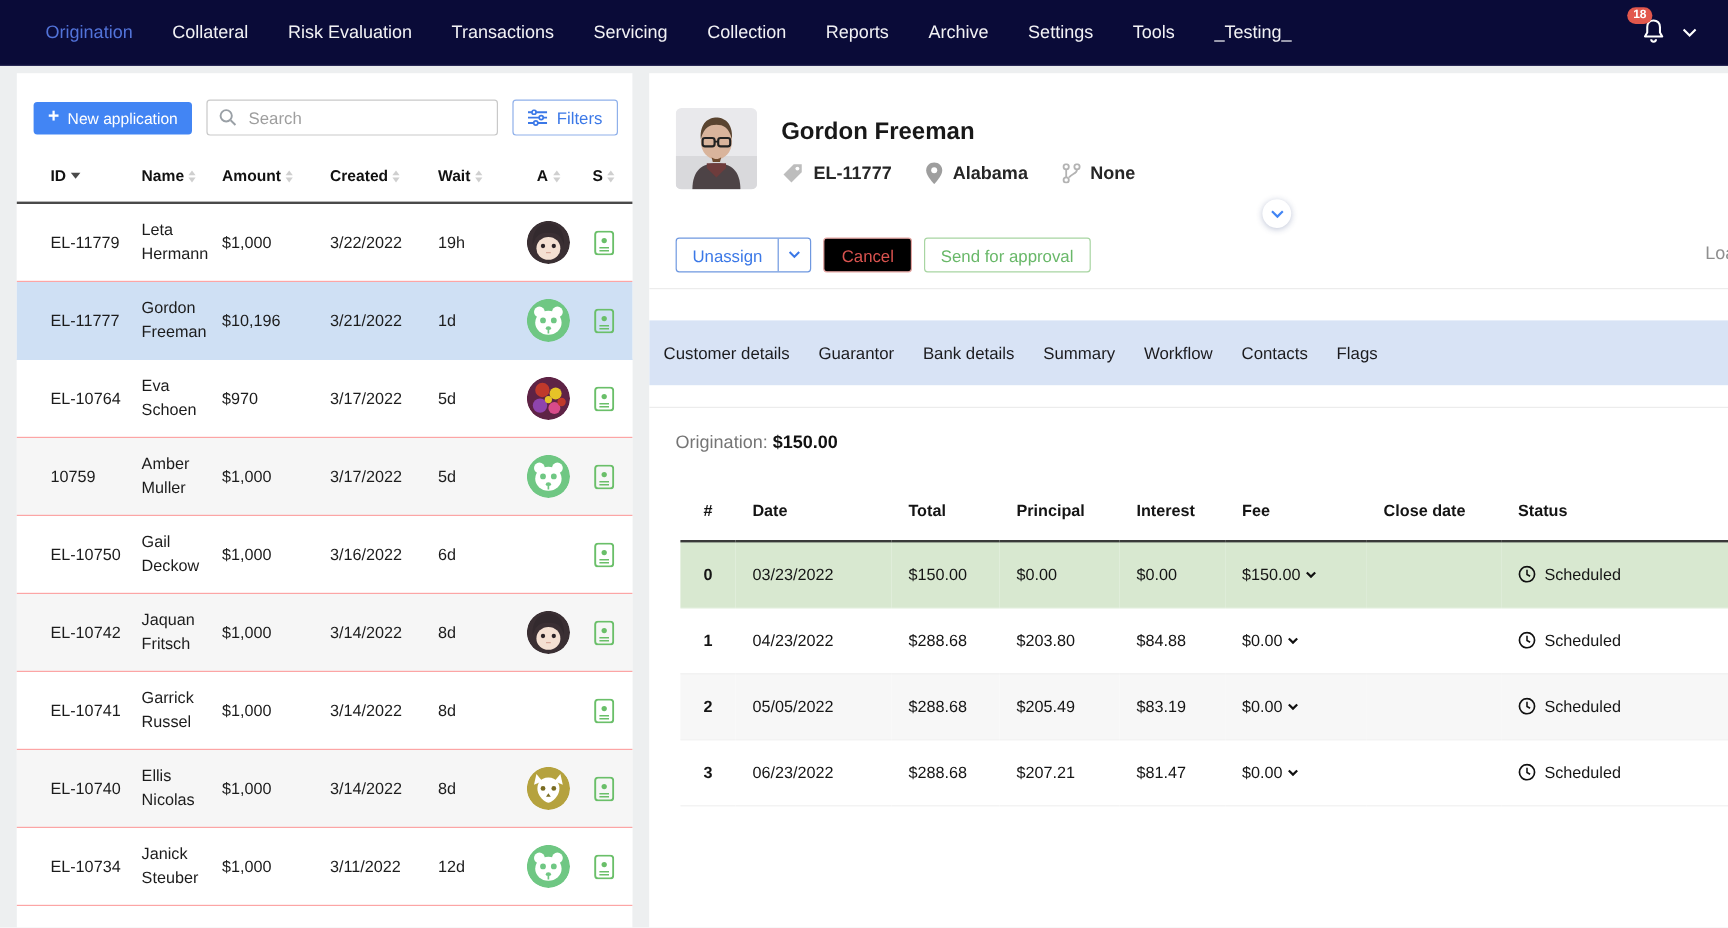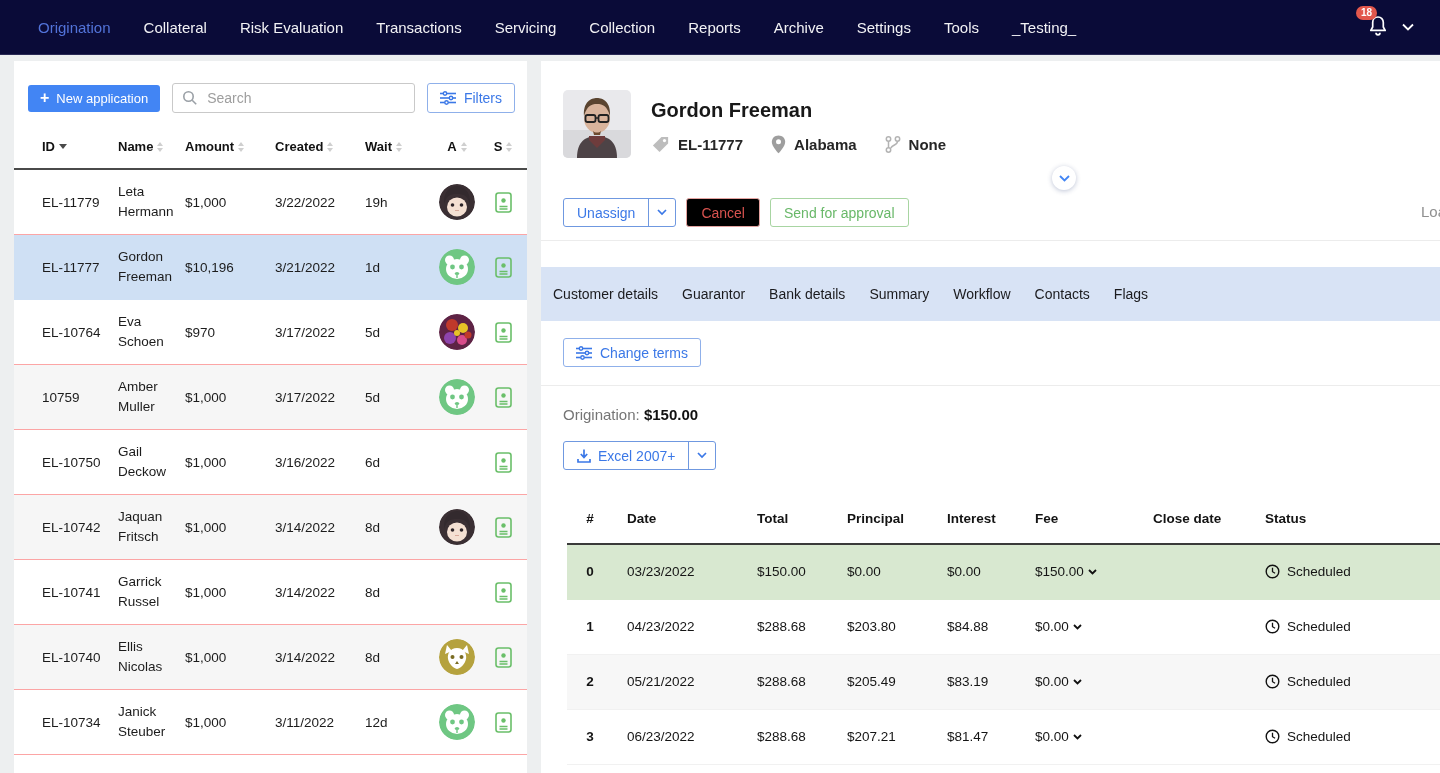--- a/index.html
+++ b/index.html
@@ -553,64 +553,27 @@
       <span class="tab">Customer details</span>
       <span class="tab">Guarantor</span>
       <span class="tab">Bank details</span>
       <span class="tab">Summary</span>
       <span class="tab">Workflow</span>
       <span class="tab">Contacts</span>
       <span class="tab">Flags</span>
 
     </div>
 
-    <div class="change-terms">
-      <button class="btn-outline" style="height:29px">
-        <span>
-            <svg width="16" height="14" viewBox="0 0 16 14">
-              <g stroke="#3b78e7" stroke-width="1.6">
-                <line x1="0" y1="2.5" x2="16" y2="2.5"></line>
-                <line x1="0" y1="7" x2="16" y2="7"></line>
-                <line x1="0" y1="11.5" x2="16" y2="11.5"></line>
-              </g>
-              <g fill="#fff" stroke="#3b78e7" stroke-width="1.4">
-                <circle cx="5" cy="2.5" r="1.7"></circle>
-                <circle cx="11" cy="7" r="1.7"></circle>
-                <circle cx="6.5" cy="11.5" r="1.7"></circle>
-              </g>
-            </svg>
-          </span>
-        <span>Change terms</span>
-      </button>
-    </div>
     <div class="hr2"></div>
 
     <div class="origination">
       <span class="orig-label">Origination:</span>
       <span class="orig-value">$150.00</span>
     </div>
 
-    <div class="excel-row">
-      <div class="split h29">
-        <span class="seg-label" style="gap:7px">
-          <span>
-              <svg width="14" height="14" viewBox="0 0 14 14">
-                <path d="M7 0.5v7.5 M3.8 5l3.2 3.4L10.2 5" fill="none" stroke="#3b78e7" stroke-width="1.7"></path>
-                <path d="M1 10v3h12v-3" fill="none" stroke="#3b78e7" stroke-width="1.7"></path>
-              </svg>
-            </span>
-          <span>Excel 2007+</span>
-        </span>
-        <span class="seg-caret">
-            <svg width="10" height="7" viewBox="0 0 10 7">
-              <path d="M1 1l4 4 4-4" fill="none" stroke="#3b78e7" stroke-width="1.7"></path>
-            </svg>
-          </span>
-      </div>
-    </div>
 
     <div class="schedule">
       <table>
         <colgroup>
             <col style="width:46px">
             <col style="width:130px">
             <col style="width:90px">
             <col style="width:100px">
             <col style="width:88px">
             <col style="width:118px">
@@ -671,21 +634,21 @@
                   <svg width="15" height="15" viewBox="0 0 15 15">
                     <circle cx="7.5" cy="7.5" r="6.3" fill="none" stroke="#111" stroke-width="1.4"></circle>
                     <path d="M7.5 3.8v3.9l2.6 1.5" fill="none" stroke="#111" stroke-width="1.3"></path>
                   </svg>
                   <span>Scheduled</span>
                 </span>
               </td>
           </tr>
           <tr class="alt">
             <td class="cnum">2</td>
-            <td>05/21/2022</td>
+            <td>05/05/2022</td>
             <td>$288.68</td>
             <td>$205.49</td>
             <td>$83.19</td>
             <td><span class="fee-dd">
                   <span>$0.00</span>
                   <svg width="9" height="6" viewBox="0 0 9 6">
                     <path d="M1 1l3.5 3.5L8 1" fill="none" stroke="#111" stroke-width="1.8"></path>
                   </svg>
                 </span></td>
             <td></td>

